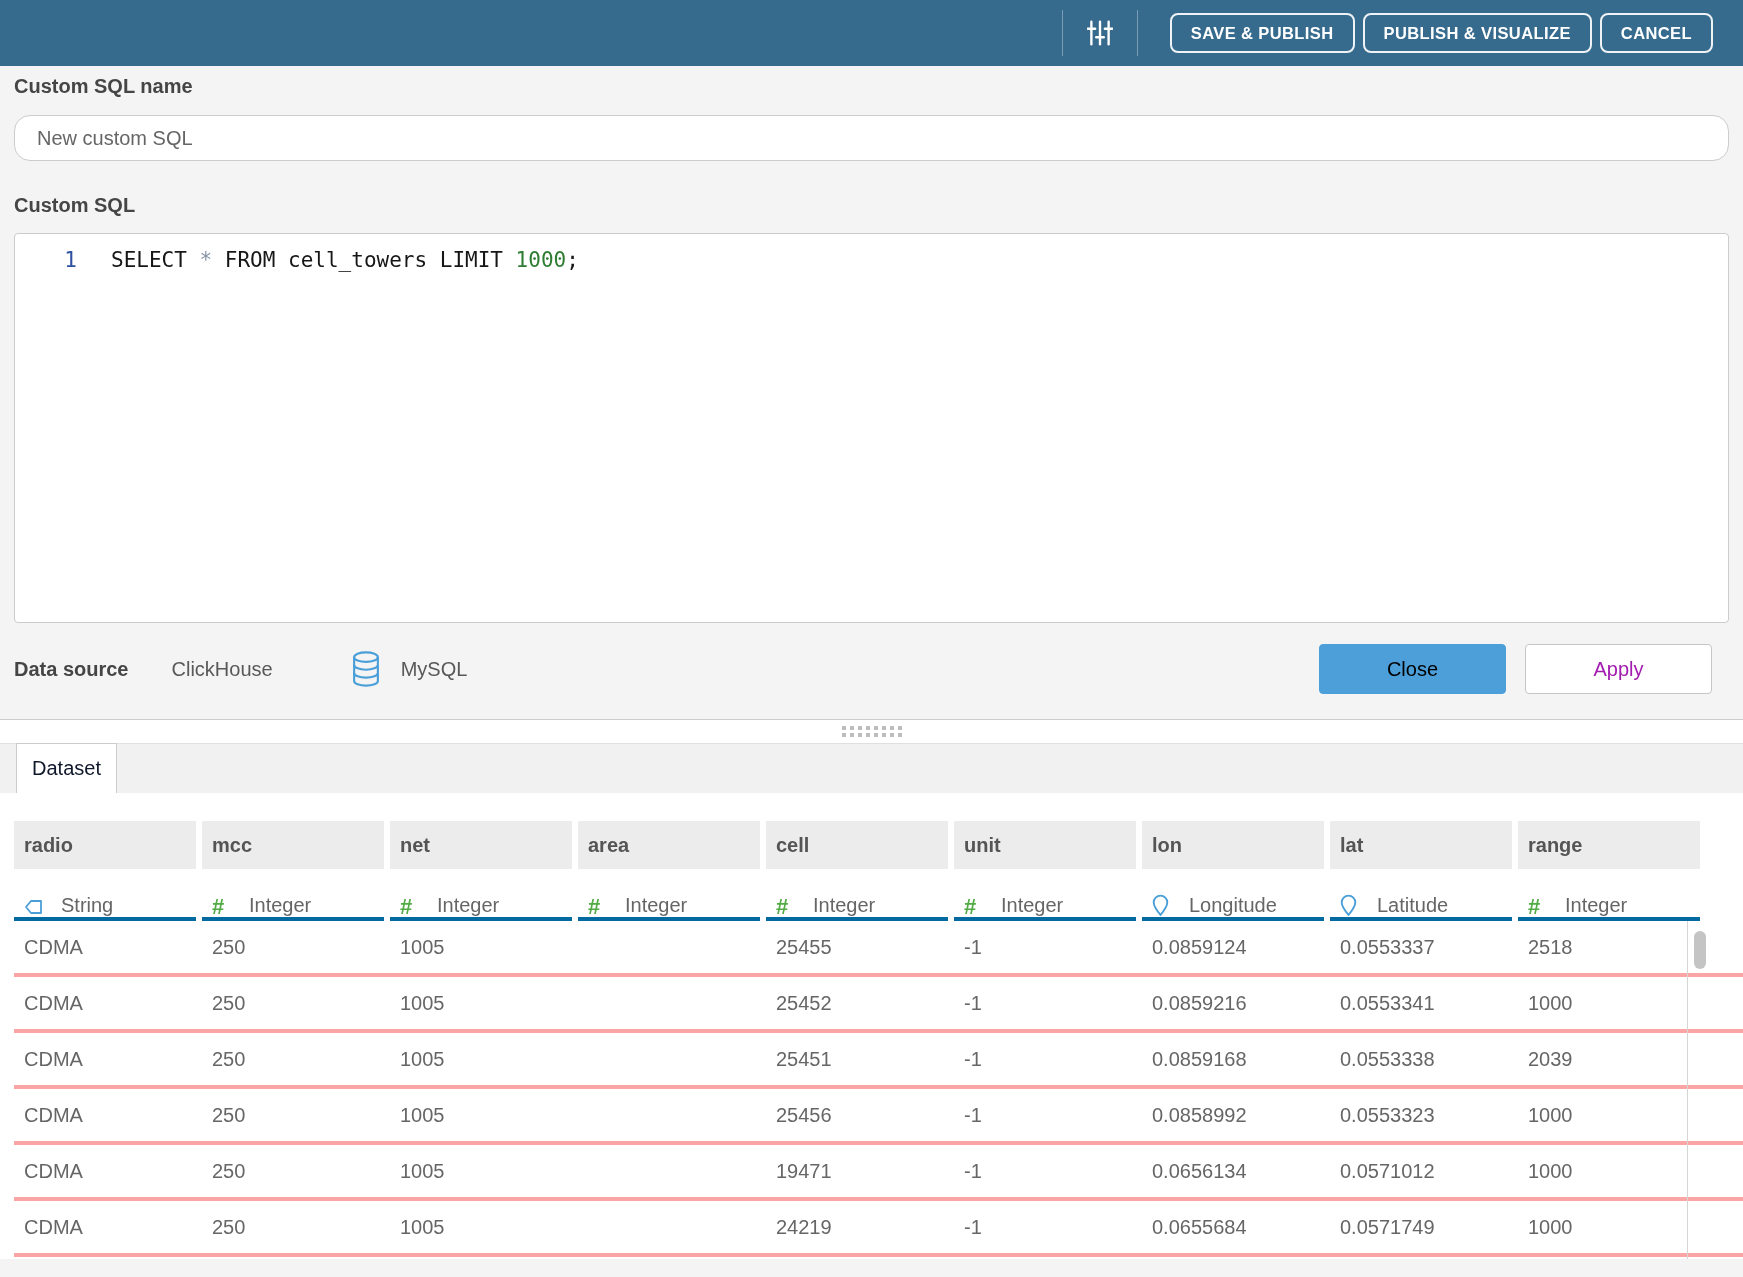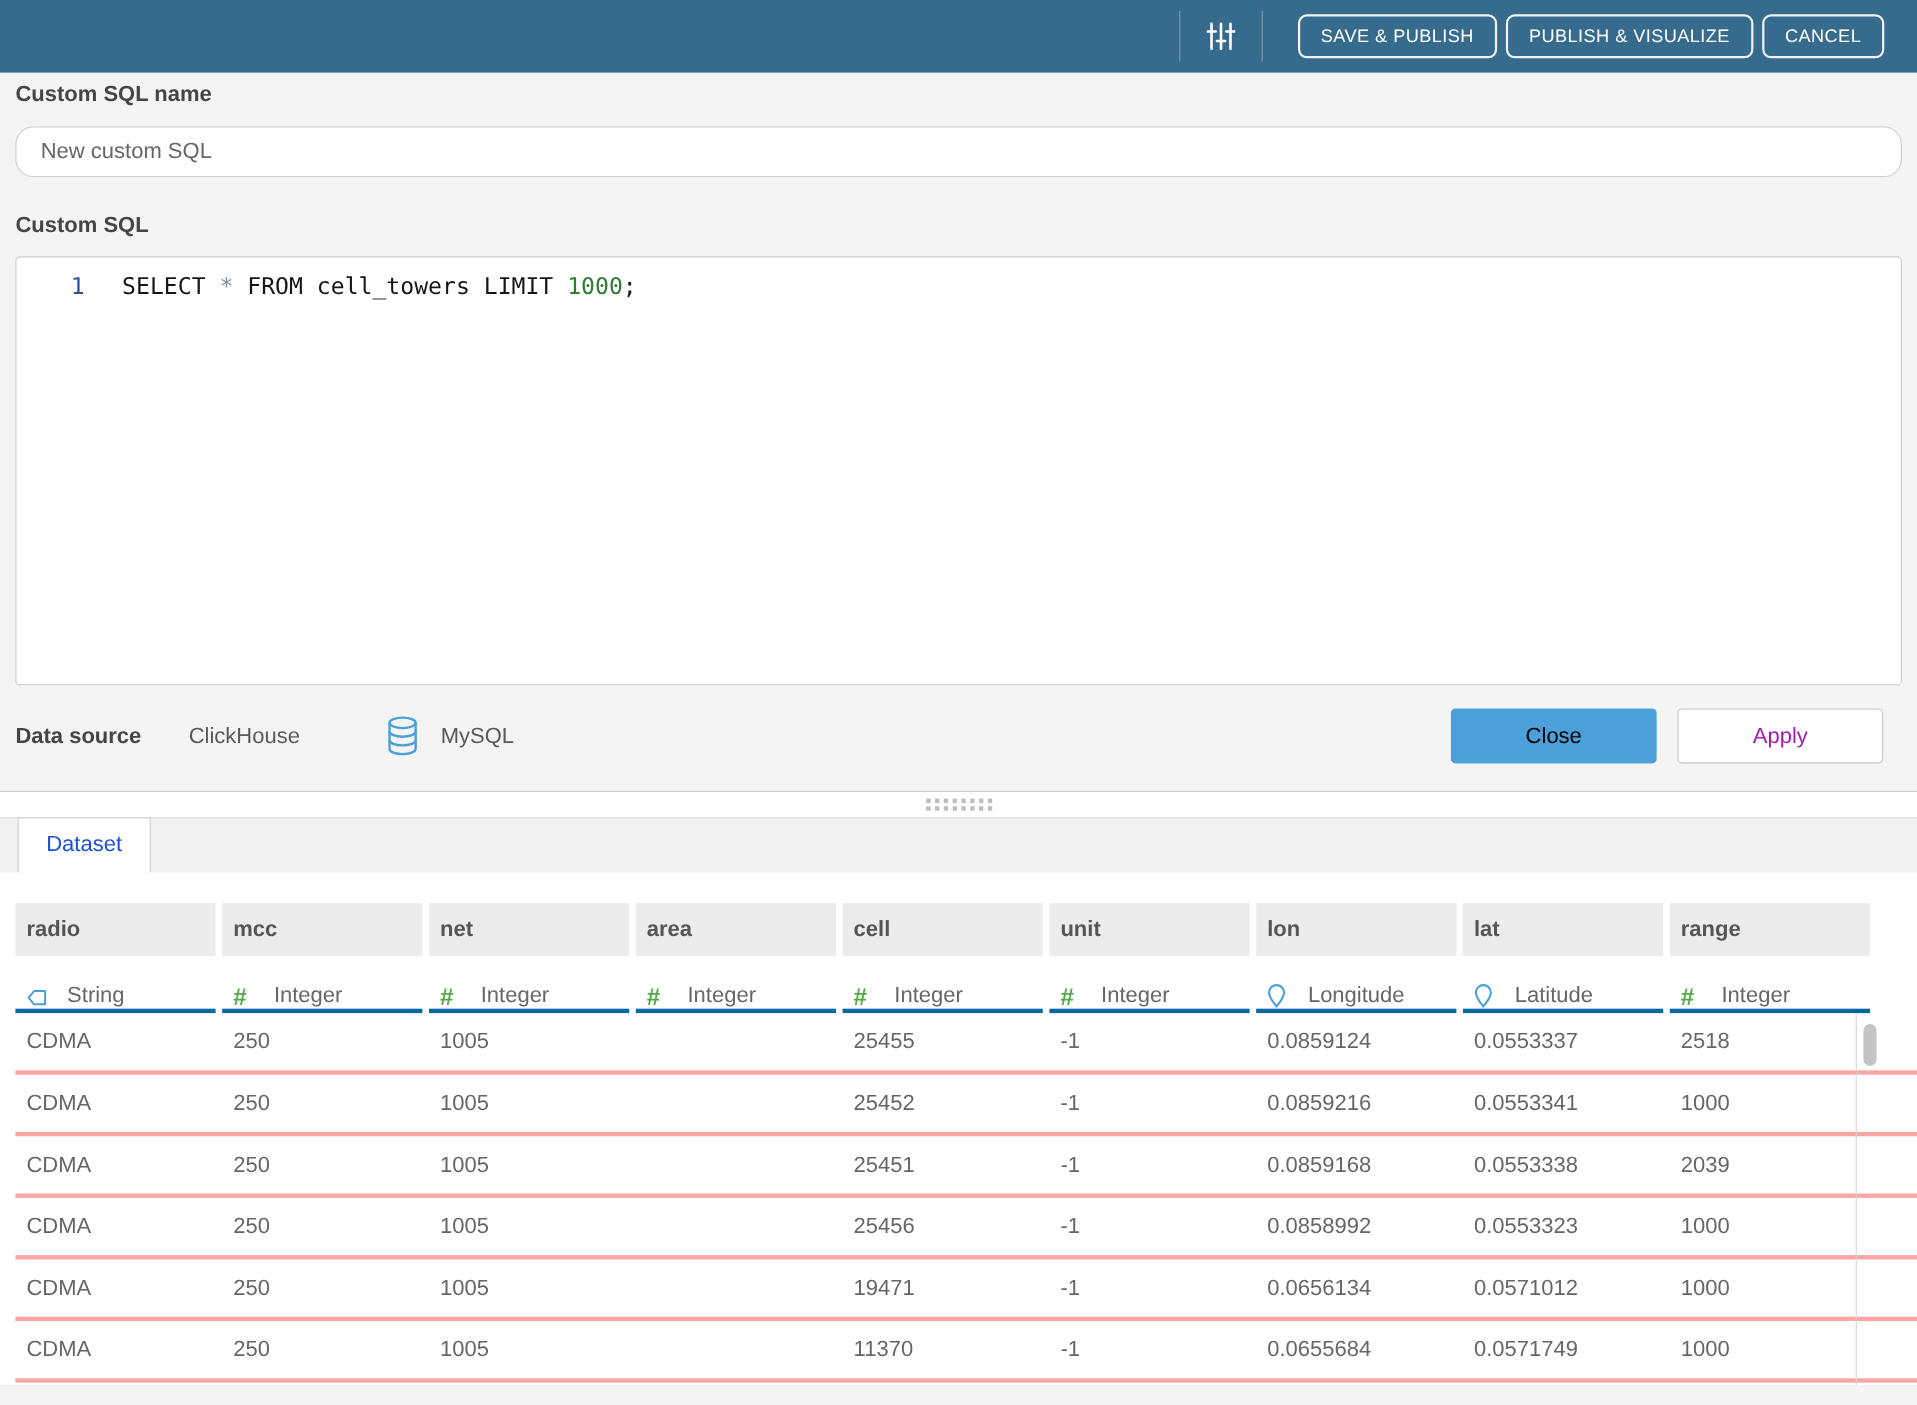--- a/index.html
+++ b/index.html
@@ -4,21 +4,21 @@
 <style>
   * { margin:0; padding:0; box-sizing:border-box; }
   html,body { width:1743px; height:1277px; overflow:hidden; }
   body { background:#f4f4f4; font-family:"Liberation Sans", sans-serif; color:#454545; }
 
   
   .topbar { height:66px; background:#376b8e; display:flex; align-items:center; justify-content:flex-end; padding-right:30px; }
   .vdiv { width:1px; height:46px; background:rgba(255,255,255,0.35); flex:none; }
   .icon-btn { background:transparent; border:none; padding:0 24px; cursor:pointer; display:flex; align-items:center; }
   .tb-btn { background:transparent; color:#fff; border:2px solid rgba(255,255,255,0.92); border-radius:8px;
-            height:40px; padding:0 19px; font-size:16.5px; font-weight:400; letter-spacing:0.4px;
+            height:40px; padding:0 19px; font-size:16.5px; font-weight:700; letter-spacing:0.4px;
             margin-left:8px; font-family:inherit; cursor:pointer; white-space:nowrap; }
   .tb-group { display:flex; align-items:center; margin-left:24px; }
 
   
   .content { padding:0 14px; }
   .field-label { font-size:20px; font-weight:bold; color:#454545; }
   .name-label { padding-top:9px; }
   .name-input { margin-top:17px; width:100%; height:46px; background:#fff; border:1px solid #ccc; border-radius:16px;
                 padding:0 22px; font-size:20px; color:#666; font-family:inherit; display:block; }
   .sql-label { margin-top:33px; }
@@ -44,22 +44,22 @@
 
   
   .splitter { margin-top:25px; border-top:1px solid #ccc; height:24px; background:#fff;
               display:flex; align-items:center; justify-content:center; cursor:row-resize; }
   .grip { display:grid; grid-template-columns:repeat(8,4px); grid-template-rows:repeat(2,4px); gap:3px 4px; }
   .grip i { background:#bdbdbd; display:block; }
 
   
   .dataset-panel { background:#fff; }
   .tab-strip { height:50px; background:#f1f1f1; border-top:1px solid #e0e0e0; display:flex; align-items:flex-end; }
-  .tab { margin-left:16px; width:121px; height:50px; background:#fff; border:1px solid #ccc; border-bottom:none;
-         display:flex; align-items:center; justify-content:center; font-size:20px; color:#1d4ed8; cursor:pointer; }
+  .tab { margin-left:16px; width:101px; height:50px; background:#fff; border:1px solid #ccc; border-bottom:none;
+         display:flex; align-items:center; justify-content:center; font-size:20px; color:#0f172a; cursor:pointer; }
 
   .table-area { position:relative; padding:28px 0 0 14px; height:466px; overflow:hidden; }
   .thead, .typerow, .tr { display:flex; gap:6px; }
   .th { width:182px; flex:none; height:48px; background:#ececec; display:flex; align-items:center;
         padding-left:10px; font-weight:bold; font-size:20px; color:#555; cursor:pointer; }
   .typerow { margin-top:4px; }
   .ty { width:182px; flex:none; height:48px; display:flex; align-items:flex-end; padding-left:10px;
         font-size:20px; color:#666; border-bottom:4px solid #0369a1; cursor:pointer; }
   .ticon { width:24px; margin-right:13px; display:flex; align-items:center; }
   .hash { color:#52ab45; font-weight:bold; font-size:22px; line-height:20px; }
@@ -286,21 +286,21 @@
           <div class="td">-1</div>
           <div class="td">0.0656134</div>
           <div class="td">0.0571012</div>
           <div class="td">1000</div>
         </div>
         <div class="tr">
           <div class="td">CDMA</div>
           <div class="td">250</div>
           <div class="td">1005</div>
           <div class="td"></div>
-          <div class="td">11370</div>
+          <div class="td">24219</div>
           <div class="td">-1</div>
           <div class="td">0.0655684</div>
           <div class="td">0.0571749</div>
           <div class="td">1000</div>
         </div>
       </div>
     <div class="table-edge"></div>
     <div class="vscroll-thumb"></div>
   </div>
 </section>

